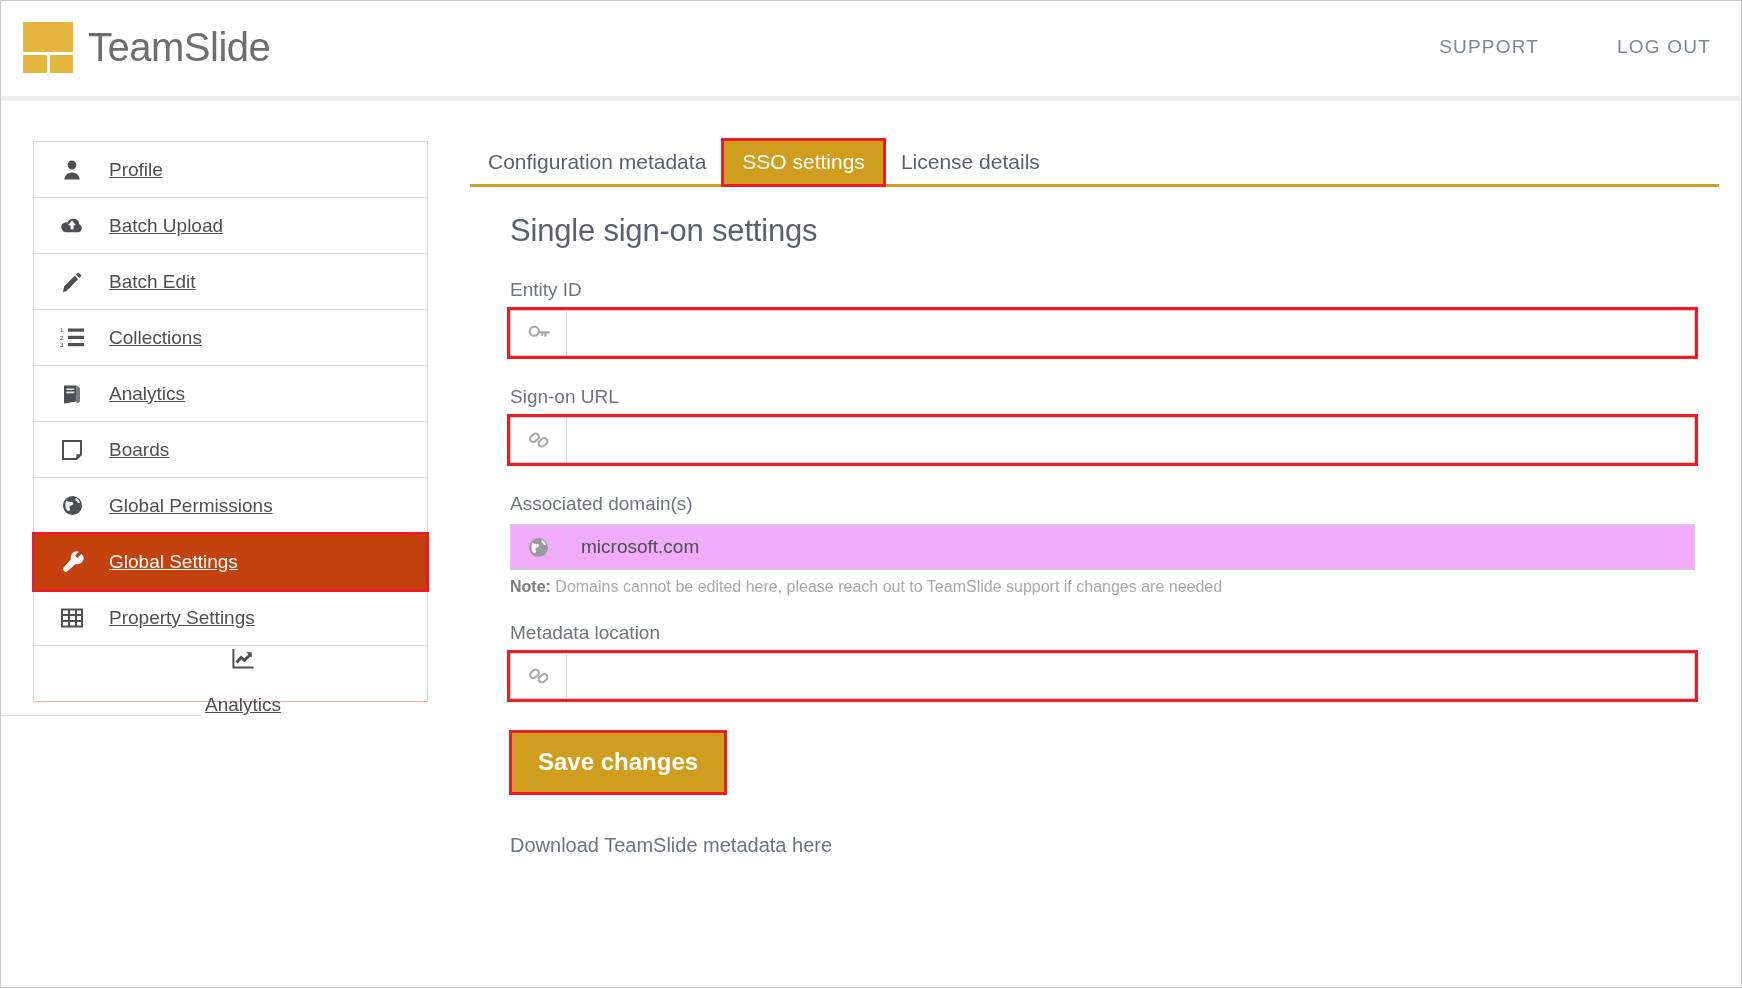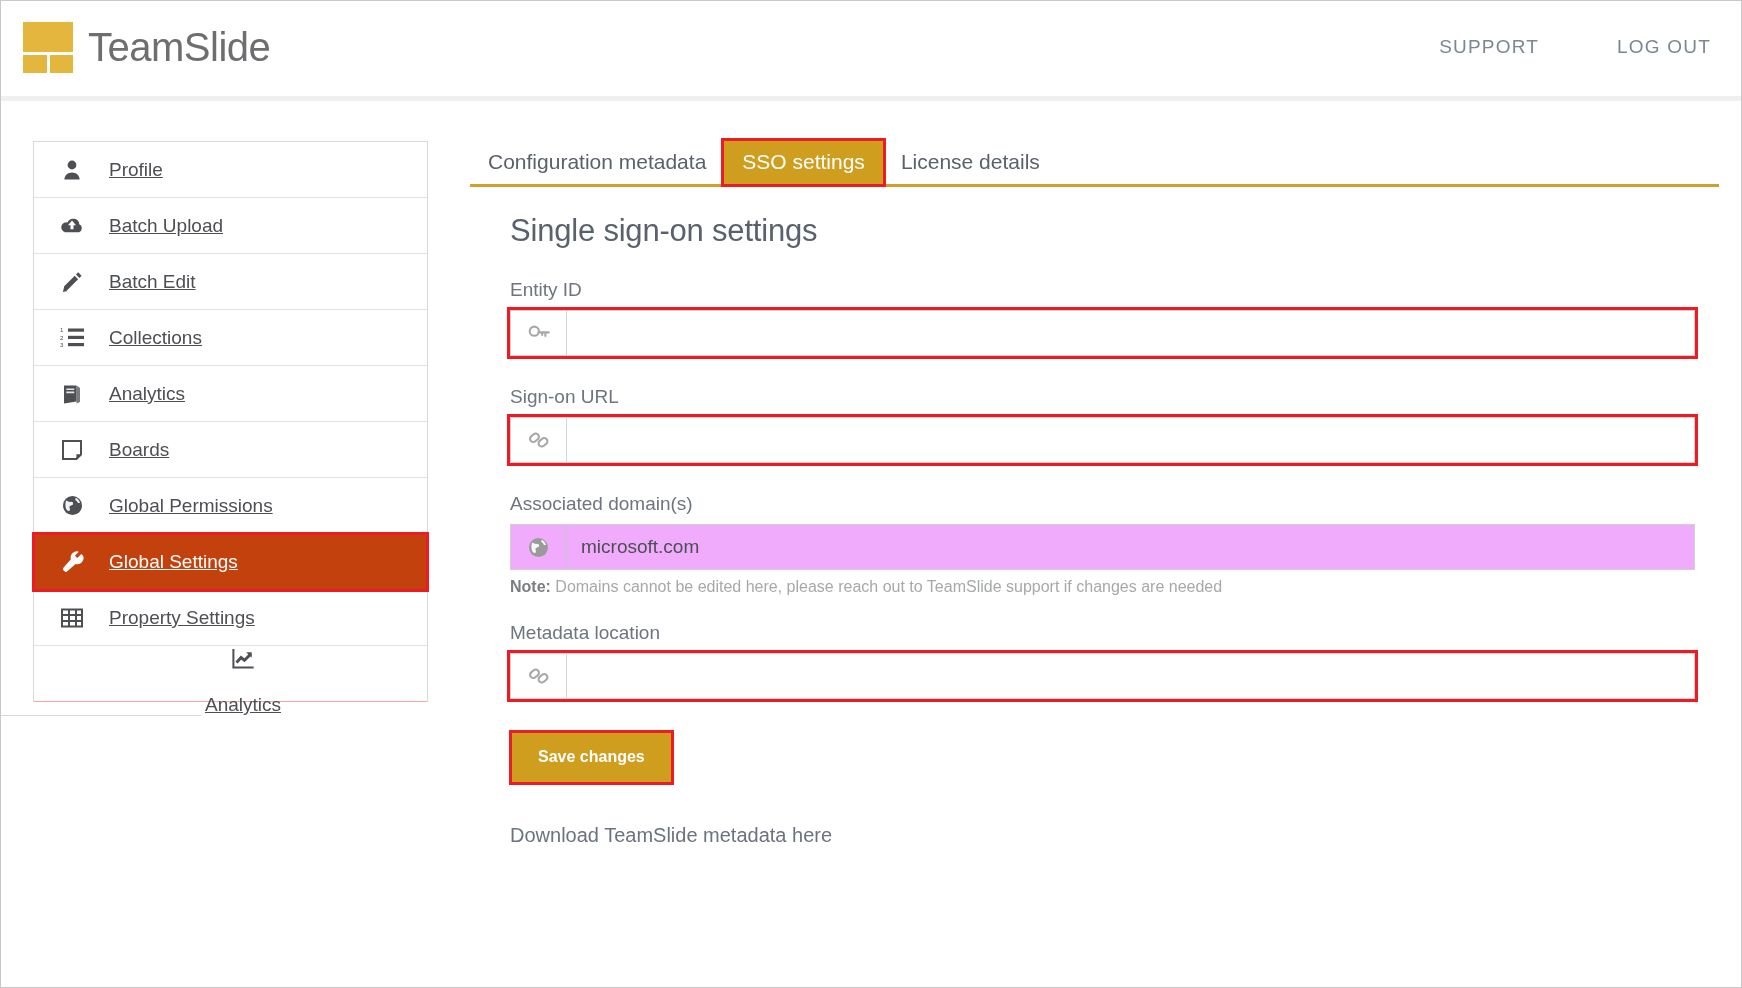--- a/index.html
+++ b/index.html
@@ -164,21 +164,21 @@
   .note {
     font-size: 16px; color: #a6a8aa;
     margin: 0 0 26px 0;
   }
   .note b { color: #7b7d80; font-weight: bold; }
 
   .btn-save {
     display: inline-block;
     background: #cf9e1f;
     color: #ffffff;
-    font-size: 16px; font-weight: bold;
+    font-size: 24px; font-weight: bold;
     border: none;
     padding: 15px 26px 16px 26px;
     cursor: pointer;
     outline: 3px solid #ed1c24;
     font-family: "Liberation Sans", sans-serif;
     margin: 4px 0 0 2px;
   }
 
   .download-link {
     display: inline-block;

